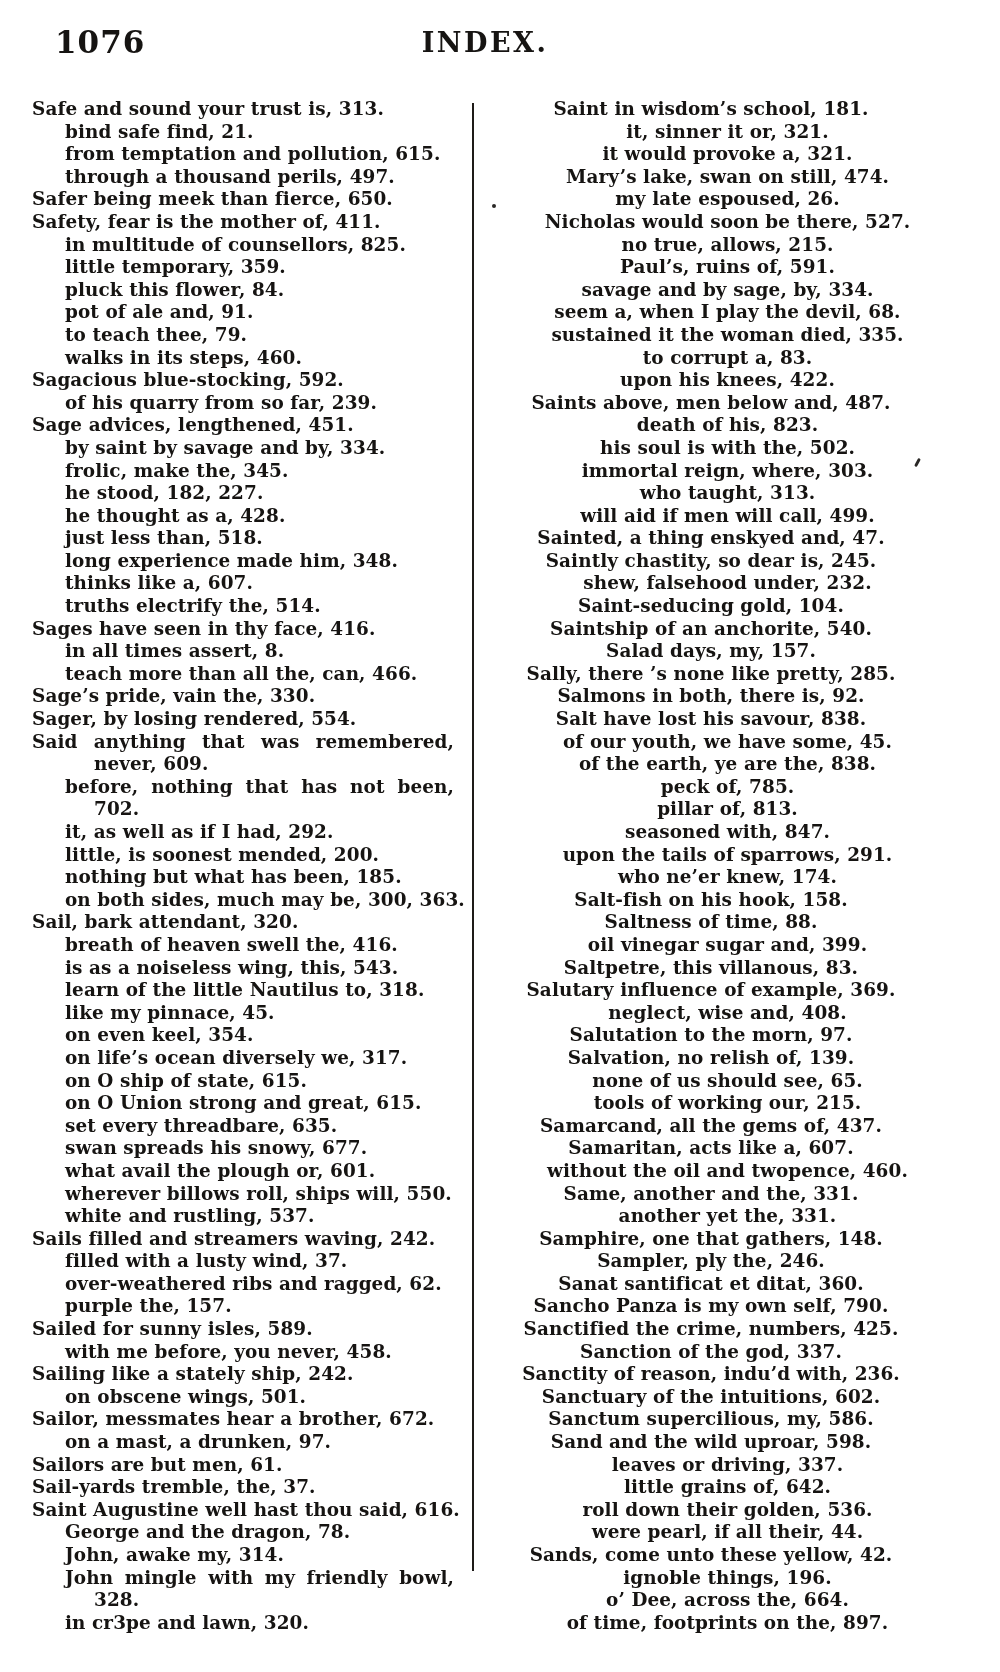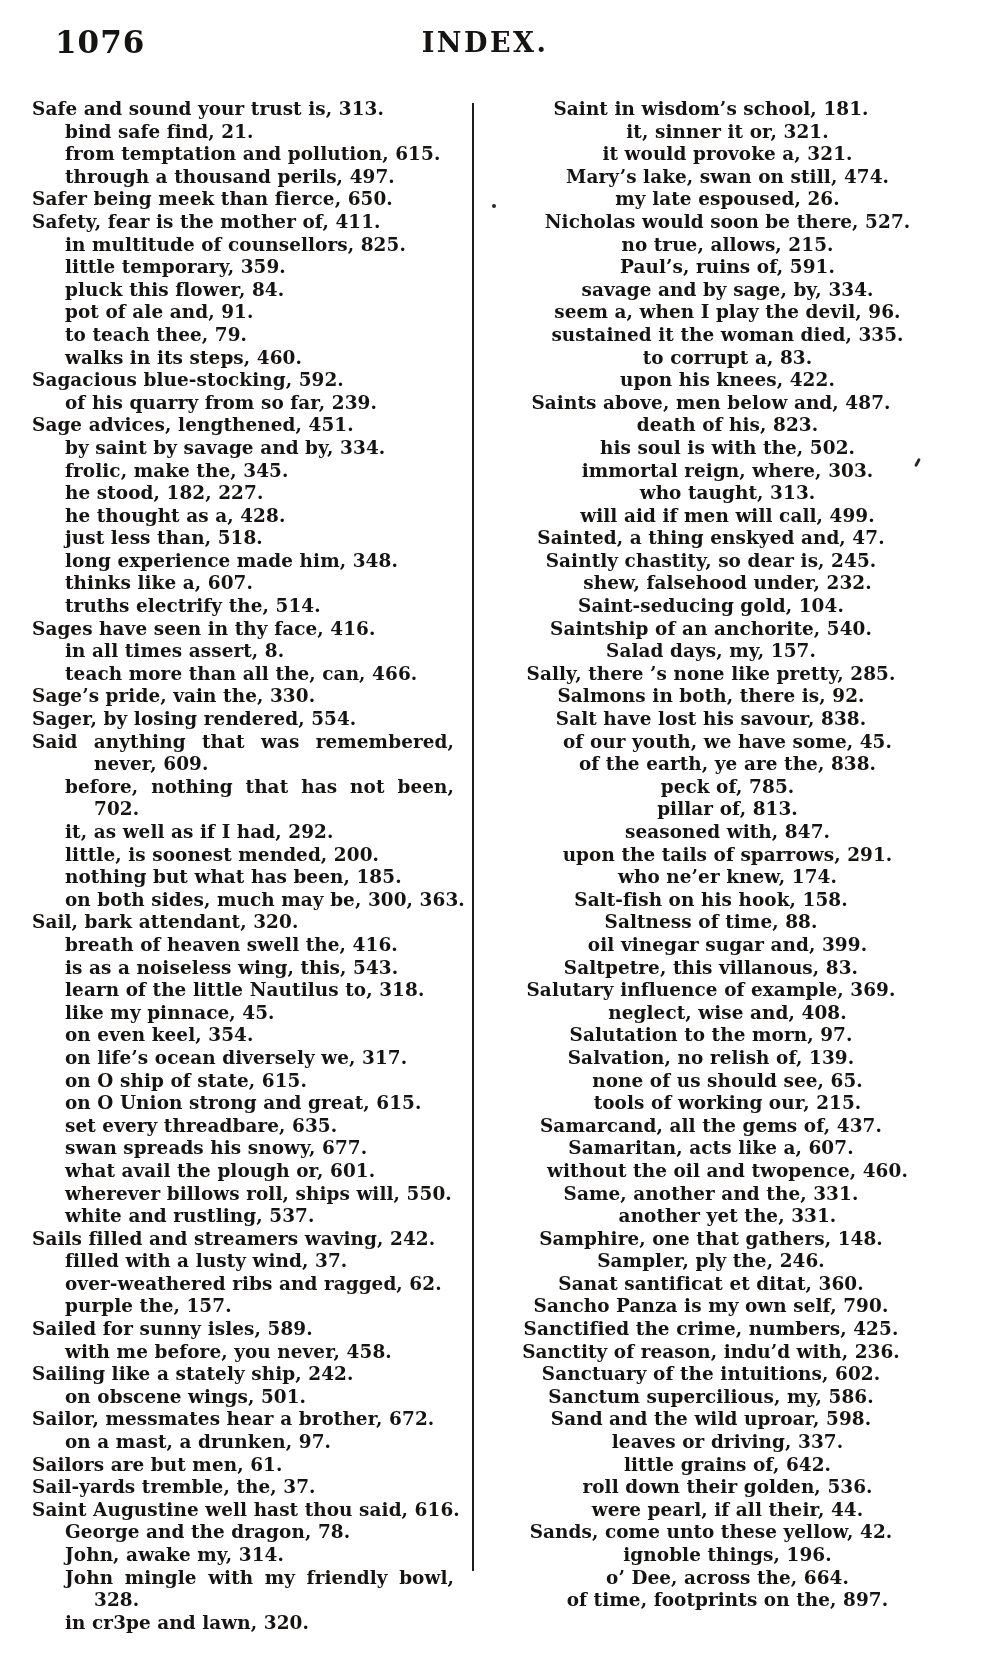--- a/index.html
+++ b/index.html
@@ -191,21 +191,21 @@
     <div class="col col-right">
         <div class="entry indent-0">Saint in wisdom’s school, 181.</div>
         <div class="entry indent-1">it, sinner it or, 321.</div>
         <div class="entry indent-1">it would provoke a, 321.</div>
         <div class="entry indent-1">Mary’s lake, swan on still, 474.</div>
         <div class="entry indent-1">my late espoused, 26.</div>
         <div class="entry indent-1">Nicholas would soon be there, 527.</div>
         <div class="entry indent-1">no true, allows, 215.</div>
         <div class="entry indent-1">Paul’s, ruins of, 591.</div>
         <div class="entry indent-1">savage and by sage, by, 334.</div>
-        <div class="entry indent-1">seem a, when I play the devil, 96.</div>
+        <div class="entry indent-1">seem a, when I play the devil, 68.</div>
         <div class="entry indent-1">sustained it the woman died, 335.</div>
         <div class="entry indent-1">to corrupt a, 83.</div>
         <div class="entry indent-1">upon his knees, 422.</div>
         <div class="entry indent-0">Saints above, men below and, 487.</div>
         <div class="entry indent-1">death of his, 823.</div>
         <div class="entry indent-1">his soul is with the, 502.</div>
         <div class="entry indent-1">immortal reign, where, 303.</div>
         <div class="entry indent-1">who taught, 313.</div>
         <div class="entry indent-1">will aid if men will call, 499.</div>
         <div class="entry indent-0">Sainted, a thing enskyed and, 47.</div>
@@ -237,20 +237,21 @@
         <div class="entry indent-0">Samarcand, all the gems of, 437.</div>
         <div class="entry indent-0">Samaritan, acts like a, 607.</div>
         <div class="entry indent-1">without the oil and twopence, 460.</div>
         <div class="entry indent-0">Same, another and the, 331.</div>
         <div class="entry indent-1">another yet the, 331.</div>
         <div class="entry indent-0">Samphire, one that gathers, 148.</div>
         <div class="entry indent-0">Sampler, ply the, 246.</div>
         <div class="entry indent-0">Sanat santificat et ditat, 360.</div>
         <div class="entry indent-0">Sancho Panza is my own self, 790.</div>
         <div class="entry indent-0">Sanctified the crime, numbers, 425.</div>
+        <div class="entry indent-0">Sanction of the god, 337.</div>
         <div class="entry indent-0">Sanctity of reason, indu’d with, 236.</div>
         <div class="entry indent-0">Sanctuary of the intuitions, 602.</div>
         <div class="entry indent-0">Sanctum supercilious, my, 586.</div>
         <div class="entry indent-0">Sand and the wild uproar, 598.</div>
         <div class="entry indent-1">leaves or driving, 337.</div>
         <div class="entry indent-1">little grains of, 642.</div>
         <div class="entry indent-1">roll down their golden, 536.</div>
         <div class="entry indent-1">were pearl, if all their, 44.</div>
         <div class="entry indent-0">Sands, come unto these yellow, 42.</div>
         <div class="entry indent-1">ignoble things, 196.</div>

